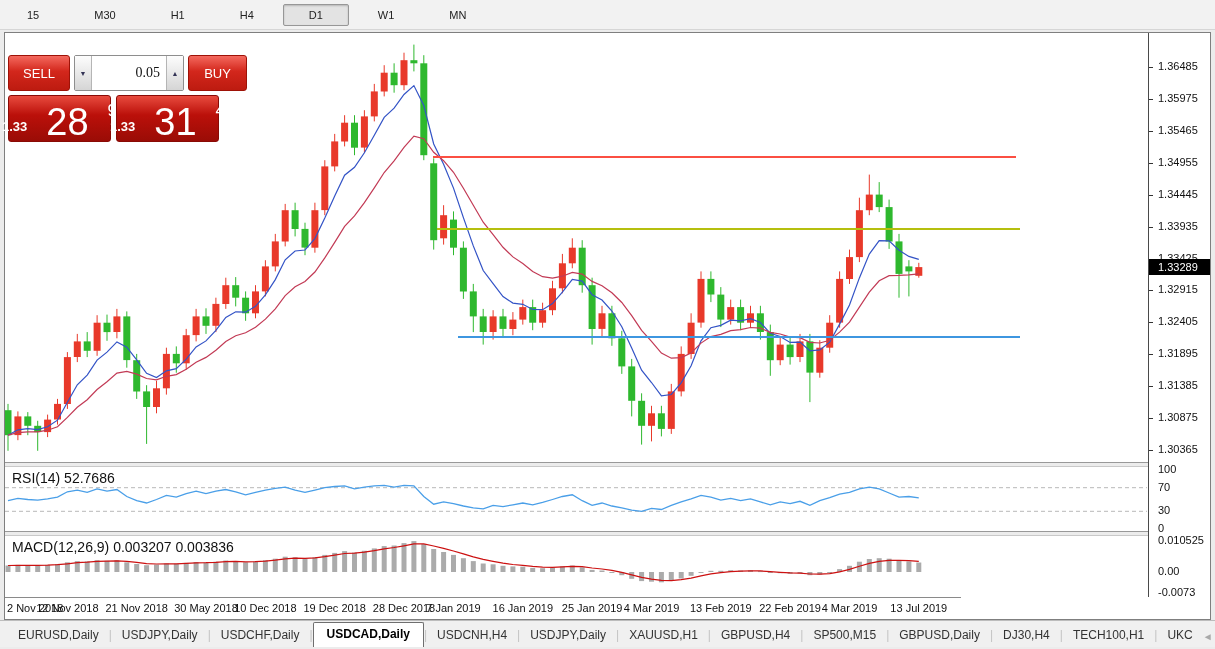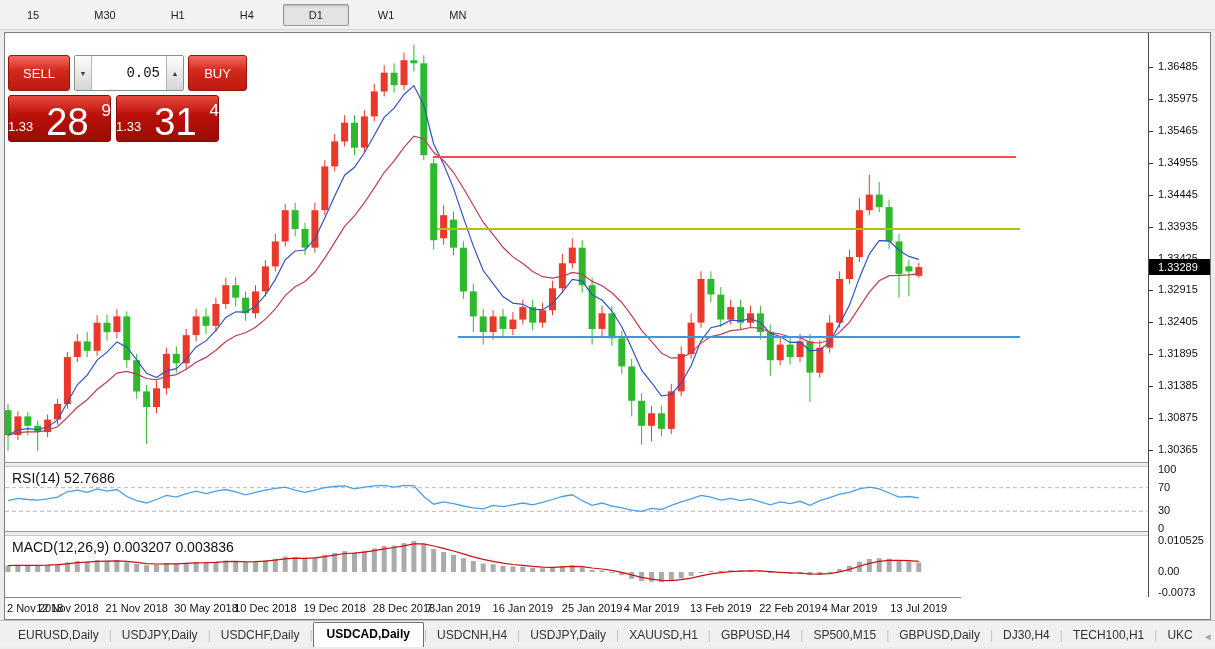--- a/index.html
+++ b/index.html
@@ -14,26 +14,26 @@
   .chart svg,.ipanel svg{position:absolute;left:0;top:0}
   .chartheader{position:absolute;left:7px;top:5px;font-size:12px;color:#111;z-index:5;white-space:nowrap}
   .chartheader .tri{font-size:9px;margin-right:5px;color:#222}
   
   .tpanel{position:absolute;left:3px;top:22px;z-index:6}
   .trow{display:flex;height:36px}
   .sellbuy{width:60px;background:linear-gradient(#f4695e,#d3271c 45%,#bd1b10);border:1px solid #9e1207;border-radius:3px;color:#fff;font-size:13px;display:flex;align-items:center;justify-content:center}
   .spingrp{display:flex;margin:0 4px;border:1px solid #8e8e8e;border-radius:2px;background:#fff}
   .spinbtn{width:17px;background:linear-gradient(#fdfdfd,#d5d5d5);border:0;color:#335;font-size:7px;display:flex;align-items:center;justify-content:center}
   .spinbtn.dn{border-right:1px solid #b5b5b5}.spinbtn.up{border-left:1px solid #b5b5b5}
-  .vol{width:62px;border:0;font-size:14px;text-align:right;padding:0 6px;font-family:Liberation Mono, monospace;color:#111;outline:none}
+  .vol{width:62px;border:0;font-size:14px;text-align:right;padding:0 6px;font-family:Liberation Serif, serif;color:#111;outline:none}
   .prow{display:flex;margin-top:4px}
   .pricebox{width:103px;height:47px;background:linear-gradient(#e84b3e,#bb100a 42%,#9a0c06);border:1px solid #890a05;border-radius:3px;color:#fff;display:flex;align-items:flex-end;justify-content:center;box-sizing:border-box;padding-bottom:2px}
   .pricebox.first{margin-right:5px}
-  .pb-small{font-size:13px;font-weight:normal;margin-bottom:5px}
-  .pb-big{font-size:38px;line-height:34px;margin:0 13px}
+  .pb-small{font-size:13px;font-weight:bold;margin-bottom:5px}
+  .pb-big{font-size:38px;line-height:34px;margin:0 19px}
   .pb-sup{font-size:17px;margin-bottom:18px}
   
   .split{position:absolute;left:0;width:1205px;height:5px;background:#ececec;border-top:1px solid #999;border-bottom:1px solid #c9c9c9;box-sizing:border-box;cursor:row-resize}
   
   .ipanel{position:absolute;left:0;width:1142px;overflow:hidden}
   .indlabel{position:absolute;left:7px;top:2px;font-size:14px;color:#111;z-index:4;white-space:nowrap}
   
   .axiscol{position:absolute;left:1143px;top:0;width:61px;height:564px;background:#fff;border-left:1px solid #4a4a4a}
   .ptick{position:absolute;left:0;width:100%;font-size:11px;color:#111;padding-left:9px;box-sizing:border-box;white-space:nowrap}
   .ptick i{position:absolute;left:0;top:7px;width:4px;height:1px;background:#333}

